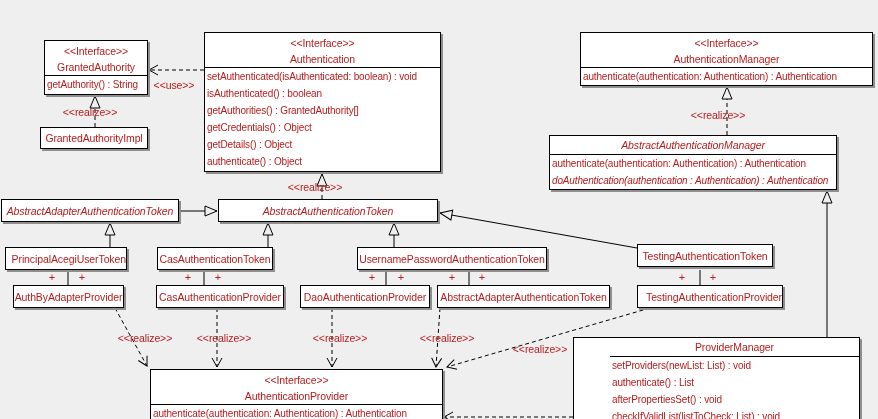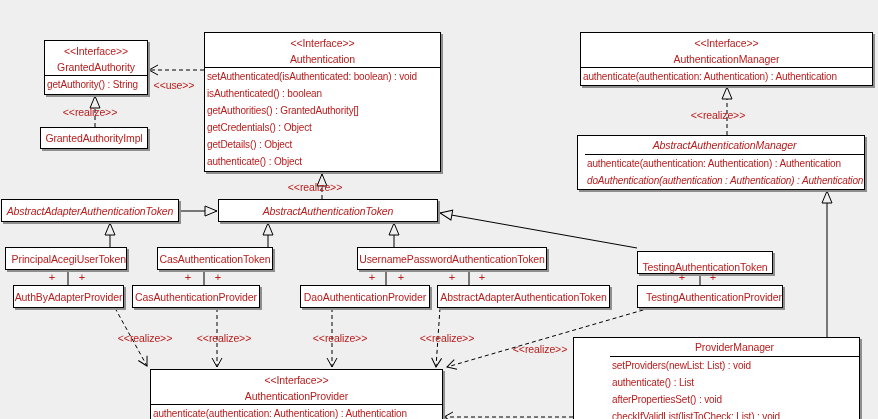--- a/index.html
+++ b/index.html
@@ -85,21 +85,21 @@
     <div class="m">authenticate() : Object</div>
   </div>
 
   <div class="box" style="left:580px;top:5px;width:293px;height:54px;">
     <div class="hdr first">&lt;&lt;Interface&gt;&gt;</div>
     <div class="hdr">AuthenticationManager</div>
     <div class="sep"></div>
     <div class="m tall">authenticate(authentication: Authentication) : Authentication</div>
   </div>
 
-  <div class="box" style="left:577px;top:108px;width:288px;height:55px;padding-left:7px;">
+  <div class="box" style="left:549px;top:108px;width:288px;height:55px;">
     <div class="title it">AbstractAuthenticationManager</div>
     <div class="sep"></div>
     <div class="m">authenticate(authentication: Authentication) : Authentication</div>
     <div class="m it">doAuthentication(authentication : Authentication) : Authentication</div>
   </div>
 
   <div class="box sbox it" style="left:1px;top:172px;width:178px;height:23px;">
     <span>AbstractAdapterAuthenticationToken</span>
   </div>
 
@@ -109,28 +109,28 @@
 
   <div class="box sbox" style="left:5px;top:220px;width:122px;height:23px;justify-content:flex-end;">
     <span>PrincipalAcegiUserToken</span>
   </div>
   <div class="box sbox" style="left:157px;top:220px;width:116px;height:23px;">
     <span>CasAuthenticationToken</span>
   </div>
   <div class="box sbox" style="left:357px;top:220px;width:190px;height:23px;">
     <span>UsernamePasswordAuthenticationToken</span>
   </div>
-  <div class="box sbox" style="left:637px;top:224px;width:136px;height:23px;align-items:flex-end;">
+  <div class="box sbox" style="left:637px;top:217px;width:136px;height:23px;">
     <span>TestingAuthenticationToken</span>
   </div>
 
   <div class="box sbox" style="left:13px;top:258px;width:111px;height:23px;">
     <span>AuthByAdapterProvider</span>
   </div>
-  <div class="box sbox" style="left:132px;top:258px;width:128px;height:23px;text-align:center;">
+  <div class="box sbox" style="left:156px;top:258px;width:128px;height:23px;text-align:center;">
     <span>CasAuthenticationProvider</span>
   </div>
   <div class="box sbox" style="left:300px;top:258px;width:130px;height:23px;">
     <span>DaoAuthenticationProvider</span>
   </div>
   <div class="box sbox" style="left:437px;top:258px;width:173px;height:23px;">
     <span>AbstractAdapterAuthenticationToken</span>
   </div>
   <div class="box sbox" style="left:637px;top:258px;width:146px;height:23px;justify-content:flex-end;">
     <span>TestingAuthenticationProvider</span>

